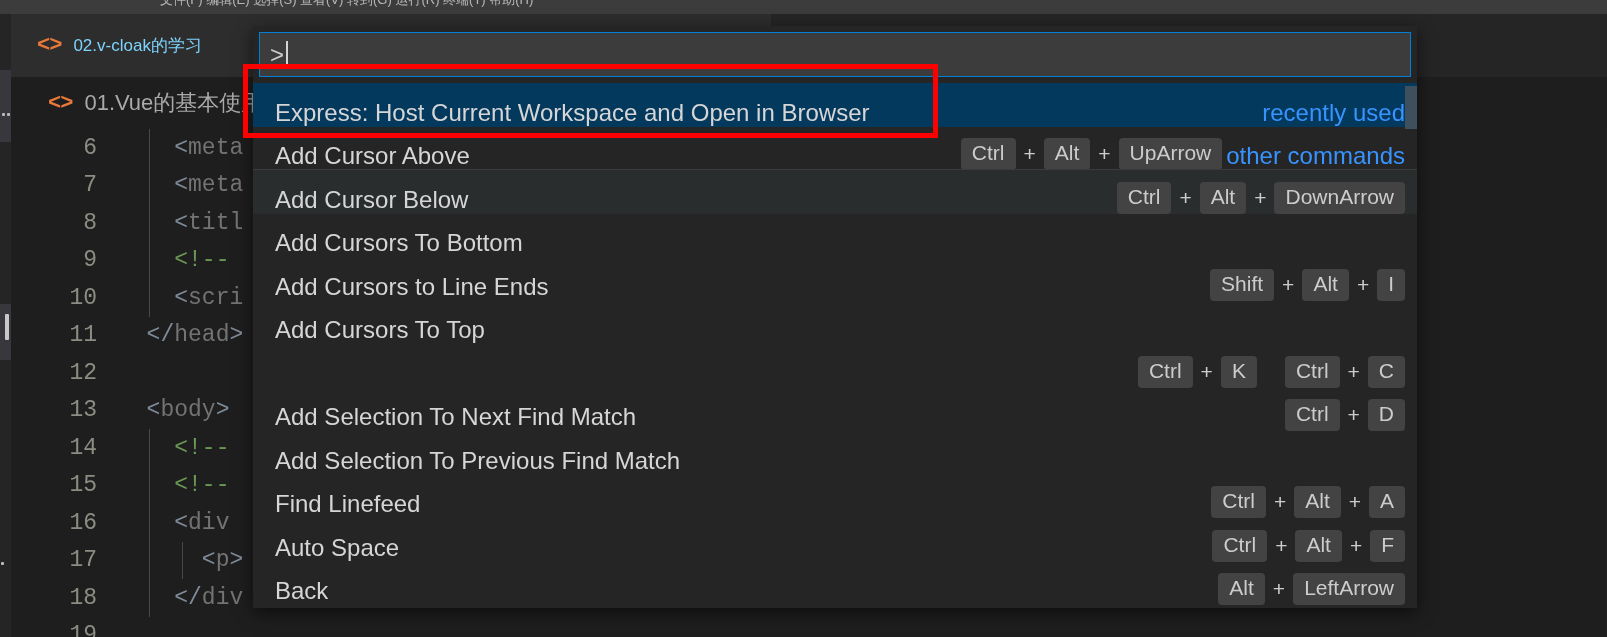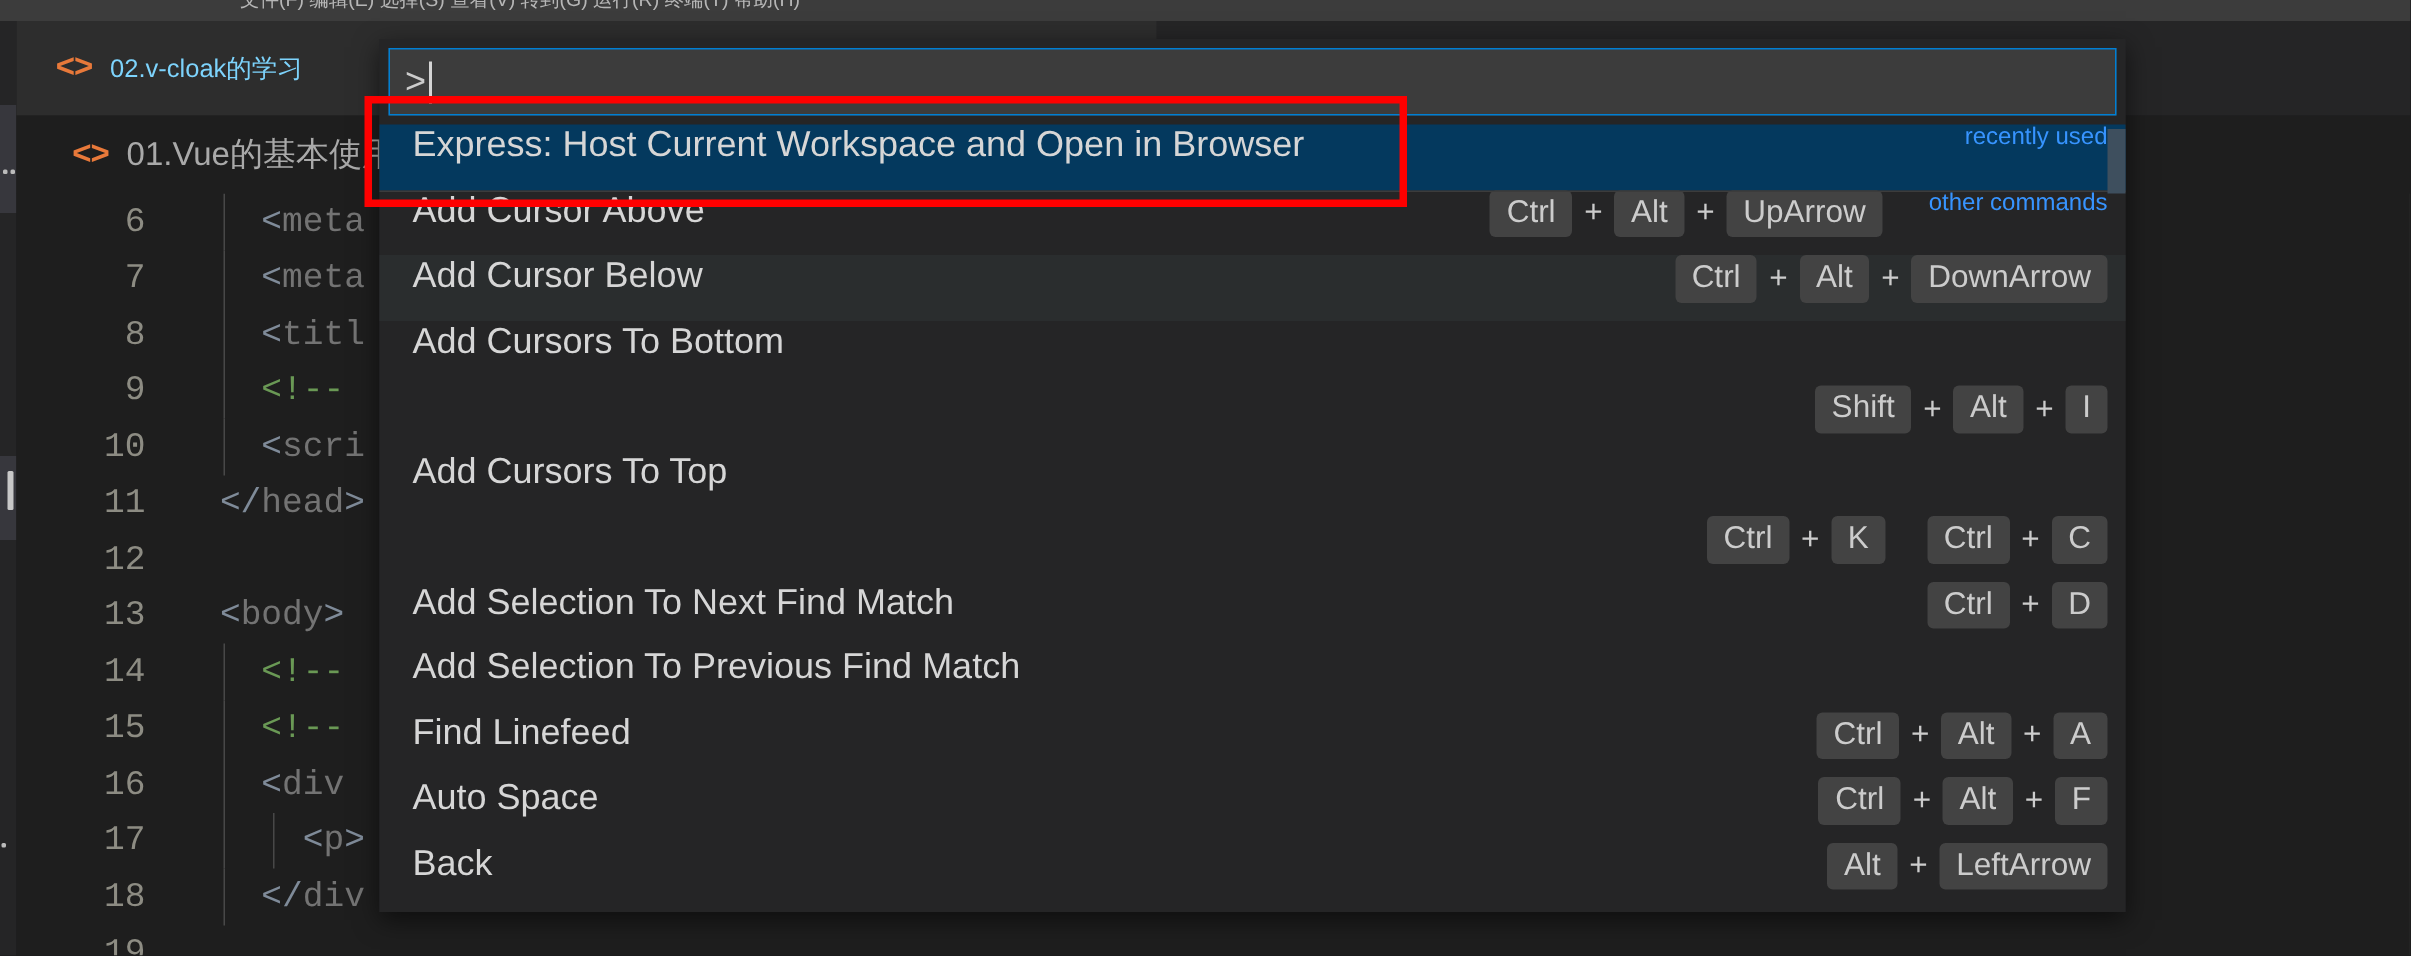--- a/index.html
+++ b/index.html
@@ -195,21 +195,21 @@
 
   .qi-list {
     position: relative;
     background: #252526;
     padding-bottom: 3px;
   }
   .qi-row {
     position: relative;
     height: 43.5px;
     display: flex;
-    align-items: flex-start;
+    align-items: flex-end;
     box-sizing: border-box;
     padding-left: 22px;
     padding-right: 12px;
   }
   .qi-row.selected { background: #04395e; }
   .qi-row.hovered  { background: #2a2d2e; }
   .qi-label {
     color: #d6d6d6;
     font-size: 24px;
     white-space: nowrap;
@@ -232,22 +232,22 @@
     line-height: 1.12;
     white-space: nowrap;
   }
   .plus {
     color: #cccccc;
     font-size: 21px;
     padding: 0 1px;
   }
   .qi-group {
     color: #3794ff;
-    font-size: 16px;
-    margin-left: 31px;
+    font-size: 24px;
+    margin-left: 4px;
     white-space: nowrap;
     flex: 0 0 auto;
   }
   .qi-sep {
     position: absolute;
     left: 0; right: 0;
     height: 1px;
     background: #3c3c3c;
   }
   .qi-scrollbar {
@@ -408,20 +408,21 @@
             <span class="key">Alt</span>
             <span class="plus">+</span>
             <span class="key">DownArrow</span>
           </span>
         </div>
         <div class="qi-row">
           <span class="qi-label">Add Cursors To Bottom</span>
           <span class="qi-spacer"></span>
         </div>
         <div class="qi-row">
+          <span class="qi-label">Add Cursors to Line Ends</span>
           <span class="qi-spacer"></span>
           <span class="qi-keys">
             <span class="key">Shift</span>
             <span class="plus">+</span>
             <span class="key">Alt</span>
             <span class="plus">+</span>
             <span class="key">I</span>
           </span>
         </div>
         <div class="qi-row">

